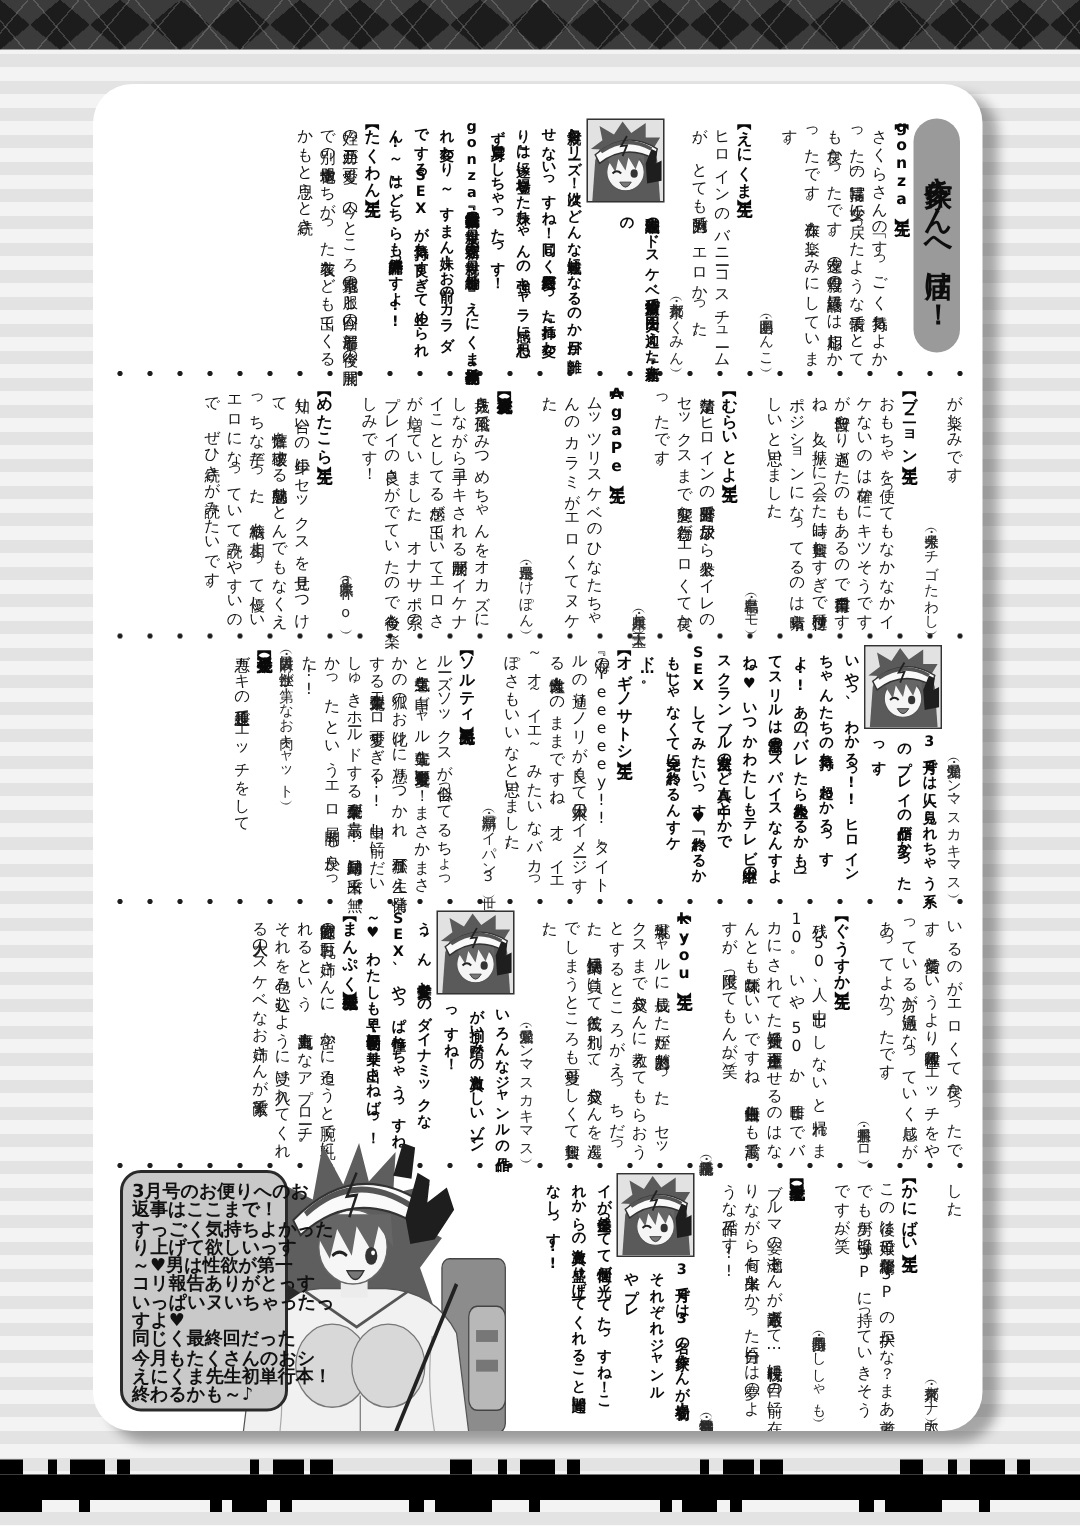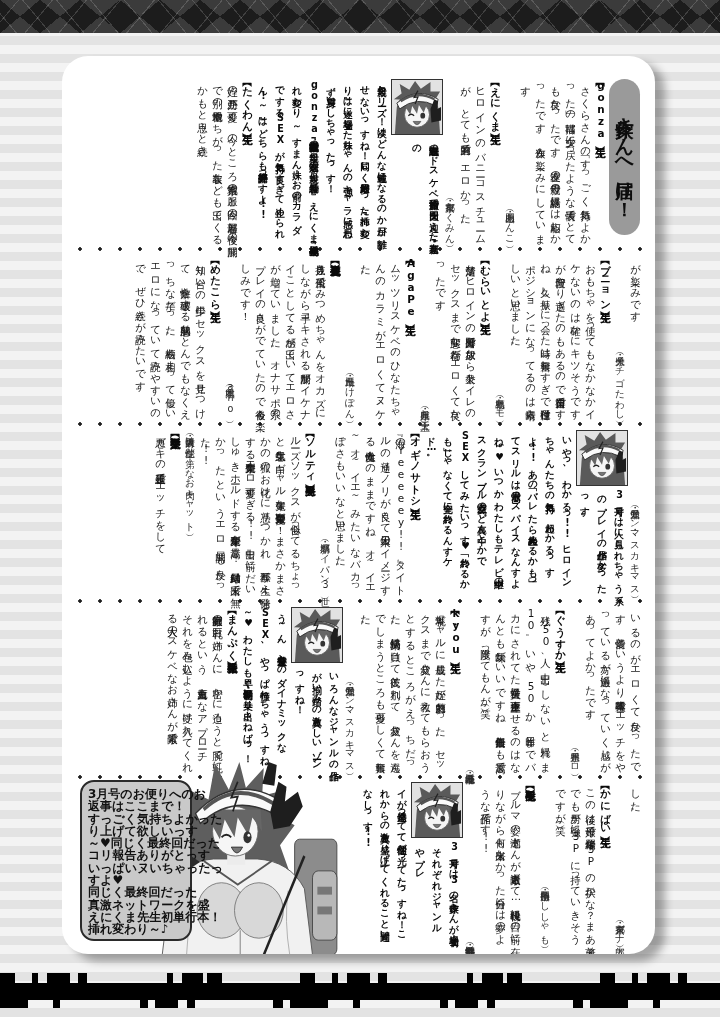--- a/index.html
+++ b/index.html
@@ -253,26 +253,26 @@
     <path d="M148 50 L158 20 L168 25 L166 40 L182 30 L188 45 L172 65 L152 68 Z" fill="#1e1e1e"></path>
     <path d="M138 22 L146 0 L156 3 L153 24 Z" fill="#1e1e1e"></path>
     <path d="M140 195 L190 95" stroke="#222" stroke-width="3"></path>
   </svg>
 
   <div class="closing">
     <span class="ln">3月号のお便りへのお</span>
     <span class="ln">返事はここまで！</span>
     <span class="ln">すっごく気持ちよかった</span>
     <span class="ln">り上げて欲しいっす</span>
-    <span class="ln">～♥同じく最終回だった</span>
+    <span class="ln">～♥男は性欲が第一</span>
     <span class="ln">コリ報告ありがとっす</span>
     <span class="ln">いっぱいヌいちゃったっ</span>
     <span class="ln">すよ♥</span>
     <span class="ln">同じく最終回だった</span>
-    <span class="ln">真激ネットワークを盛</span>
+    <span class="ln">今月もたくさんのおシ</span>
     <span class="ln">えにくま先生初単行本！</span>
-    <span class="ln">挿れ変わり～♪</span>
+    <span class="ln">終わるかも～♪</span>
   </div>
 </div>
 
 <div class="foot foot-top"></div>
 <div class="foot foot-bar"></div>
 <div class="foot foot-bottom"></div>
 
 </body></html>

